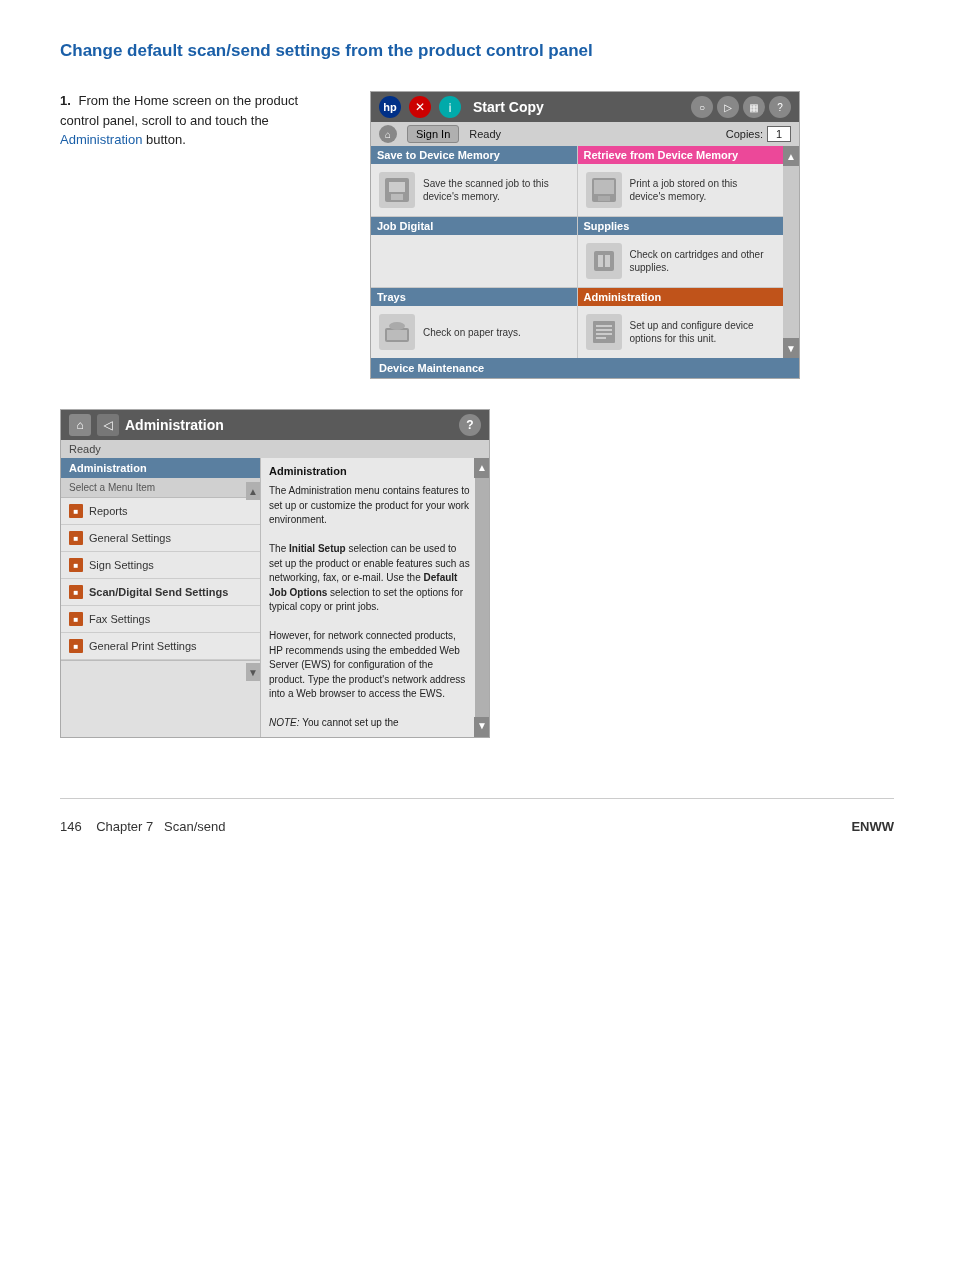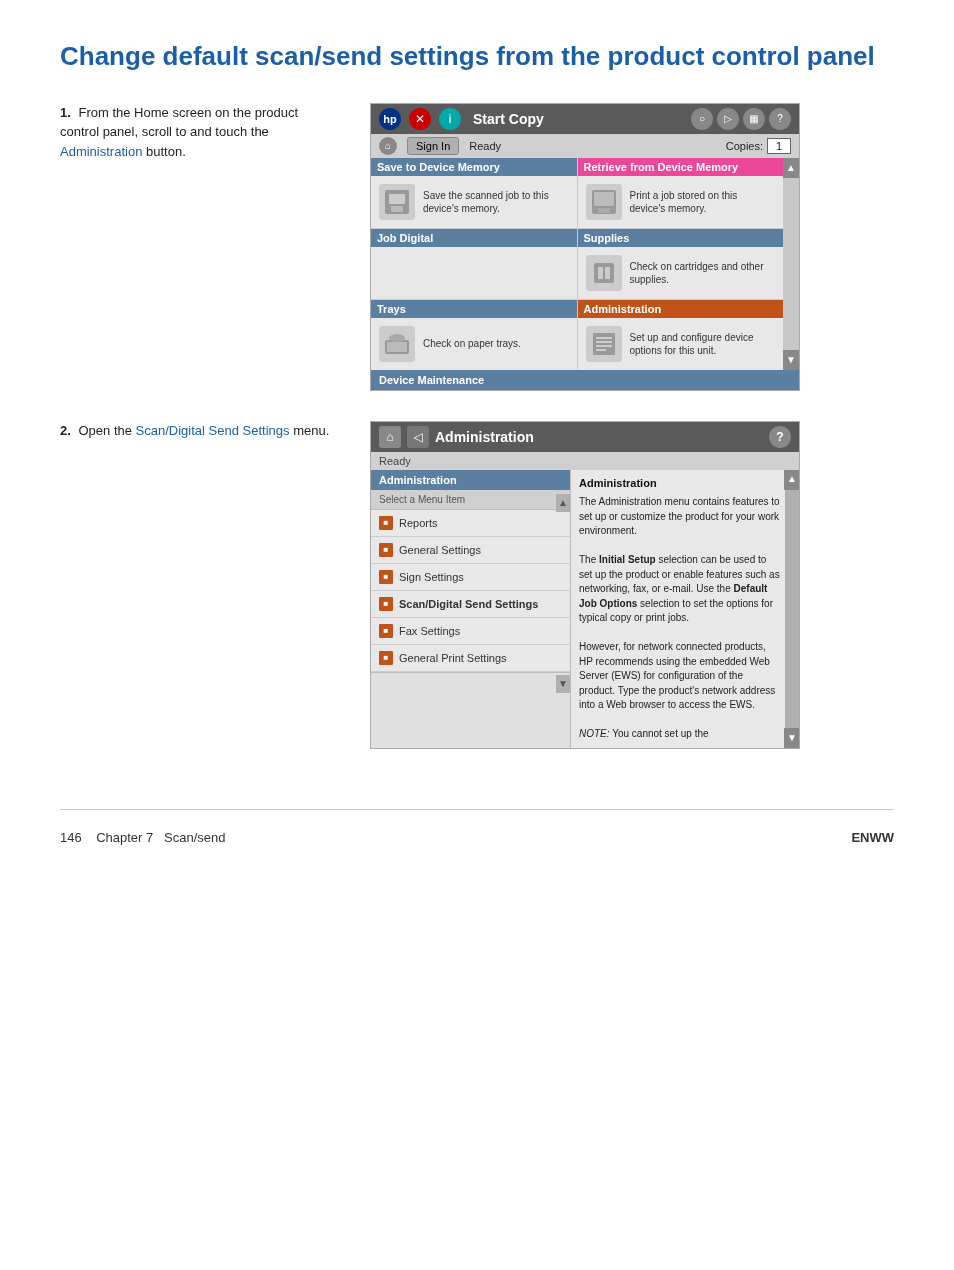--- a/index.html
+++ b/index.html
@@ -8,21 +8,21 @@
       font-family: Arial, Helvetica, sans-serif;
       font-size: 13px;
       color: #222;
       width: 954px;
       min-height: 1270px;
       padding: 40px 60px 40px 60px;
     }
 
     h1.page-title {
       color: #1a5fa8;
-      font-size: 26px;
+      font-size: 17px;
       font-weight: bold;
       margin-bottom: 30px;
       line-height: 1.25;
     }
 
     .content-area {
       display: flex;
       flex-direction: column;
       gap: 30px;
     }
@@ -482,24 +482,20 @@
           <div style="flex:1;background:#c8c8c8;"></div>
           <div class="scroll-btn">▼</div>
         </div>
       </div>
 
       <div style="background:#5a7fa0;color:white;font-size:11px;font-weight:bold;padding:4px 8px;">Device Maintenance</div>
     </div>
   </div>
 
   <div class="step-row">
-    <div class="step-text">
-      <span class="step-num">2.</span>
-      <span>Open the </span><a class="link-text">Scan/Digital Send Settings</a><span> menu.</span>
-    </div>
 
     <div class="screen2">
 
       <div class="screen2-header">
         <div class="home-btn">⌂</div>
         <div class="home-btn" style="background:#777;">◁</div>
         <span class="admin-label">Administration</span>
         <div class="help-btn">?</div>
       </div>
 

